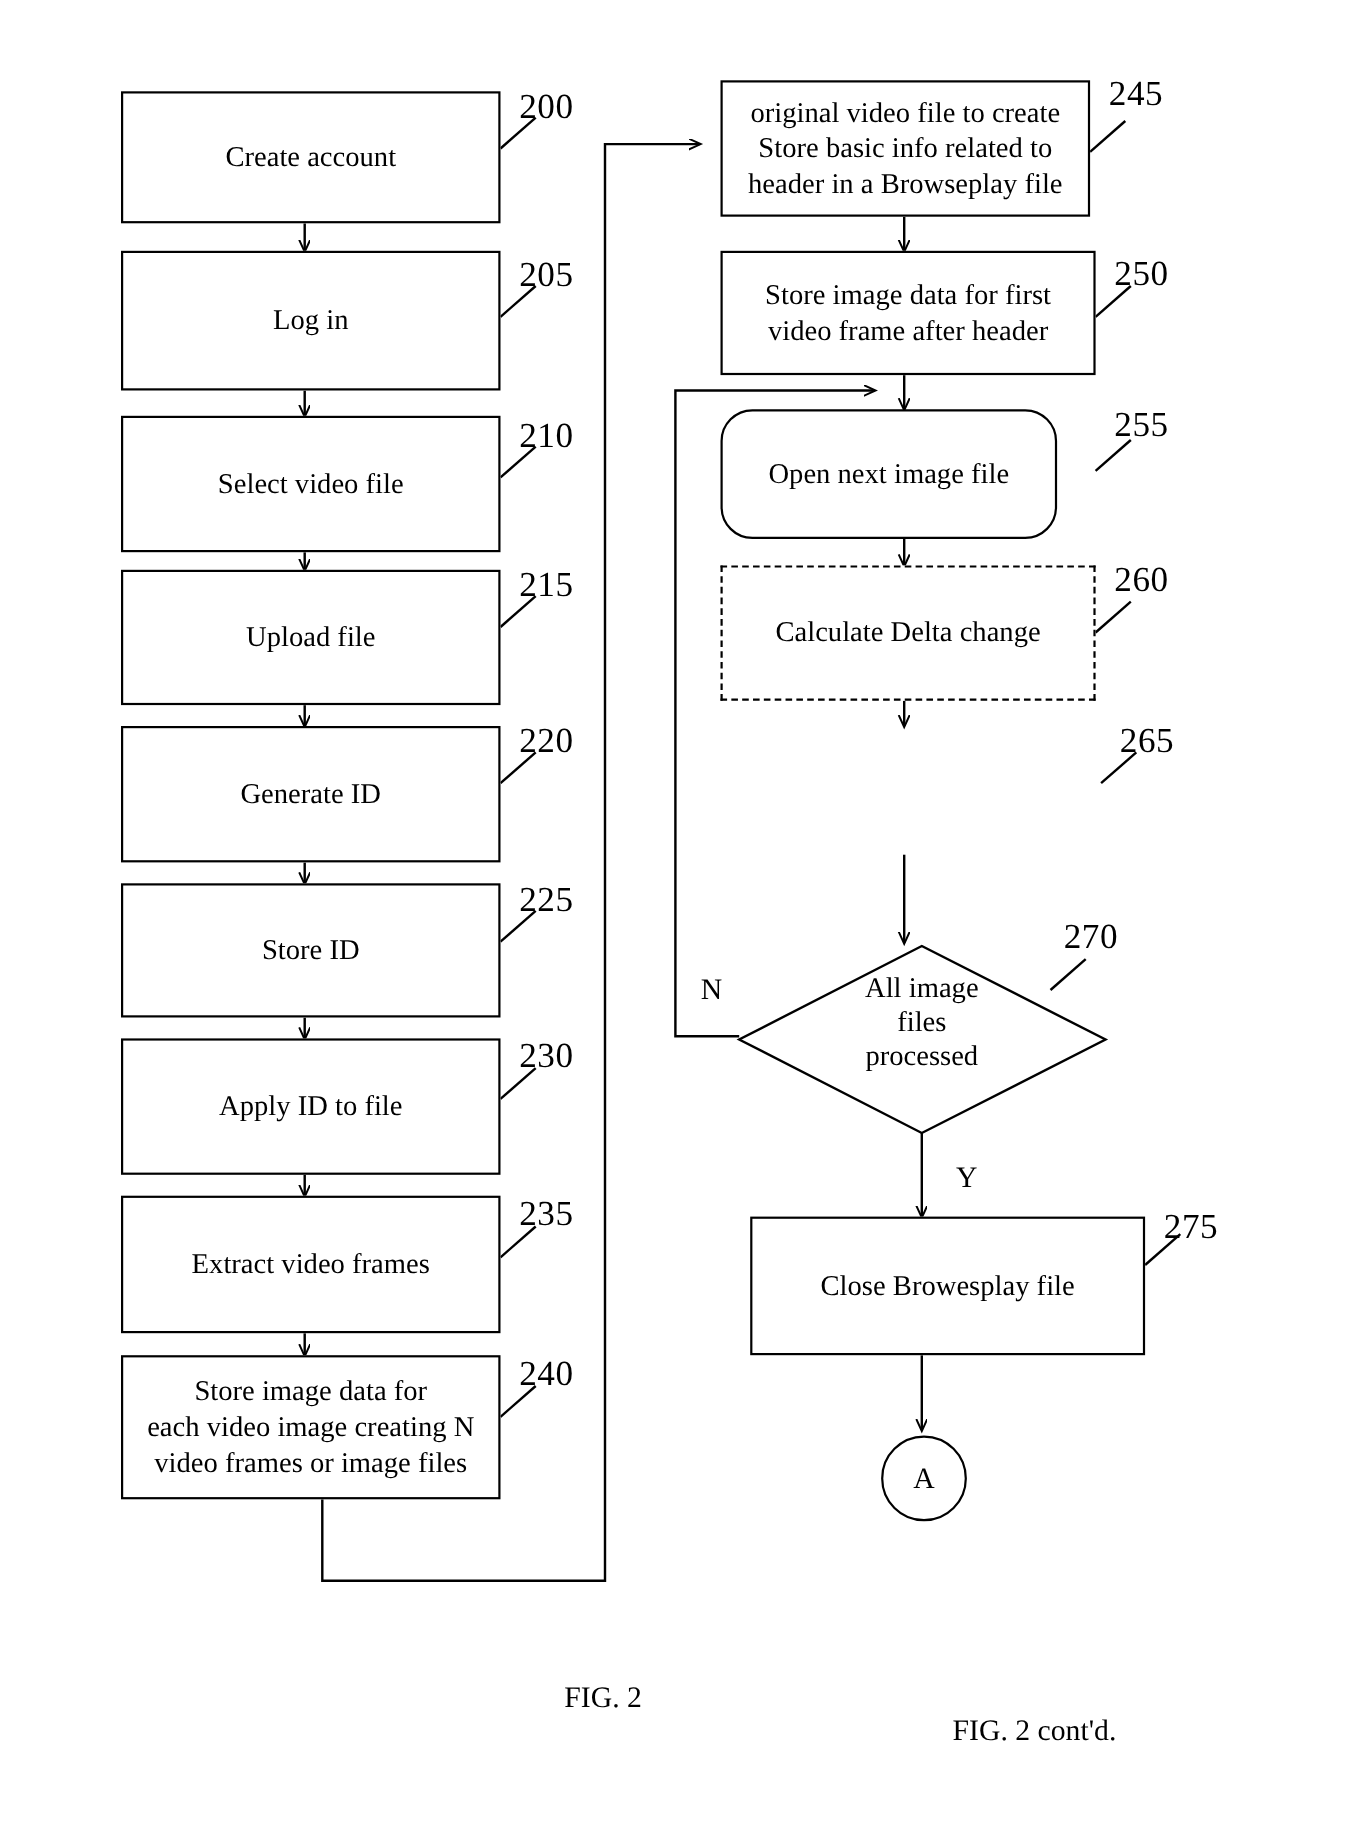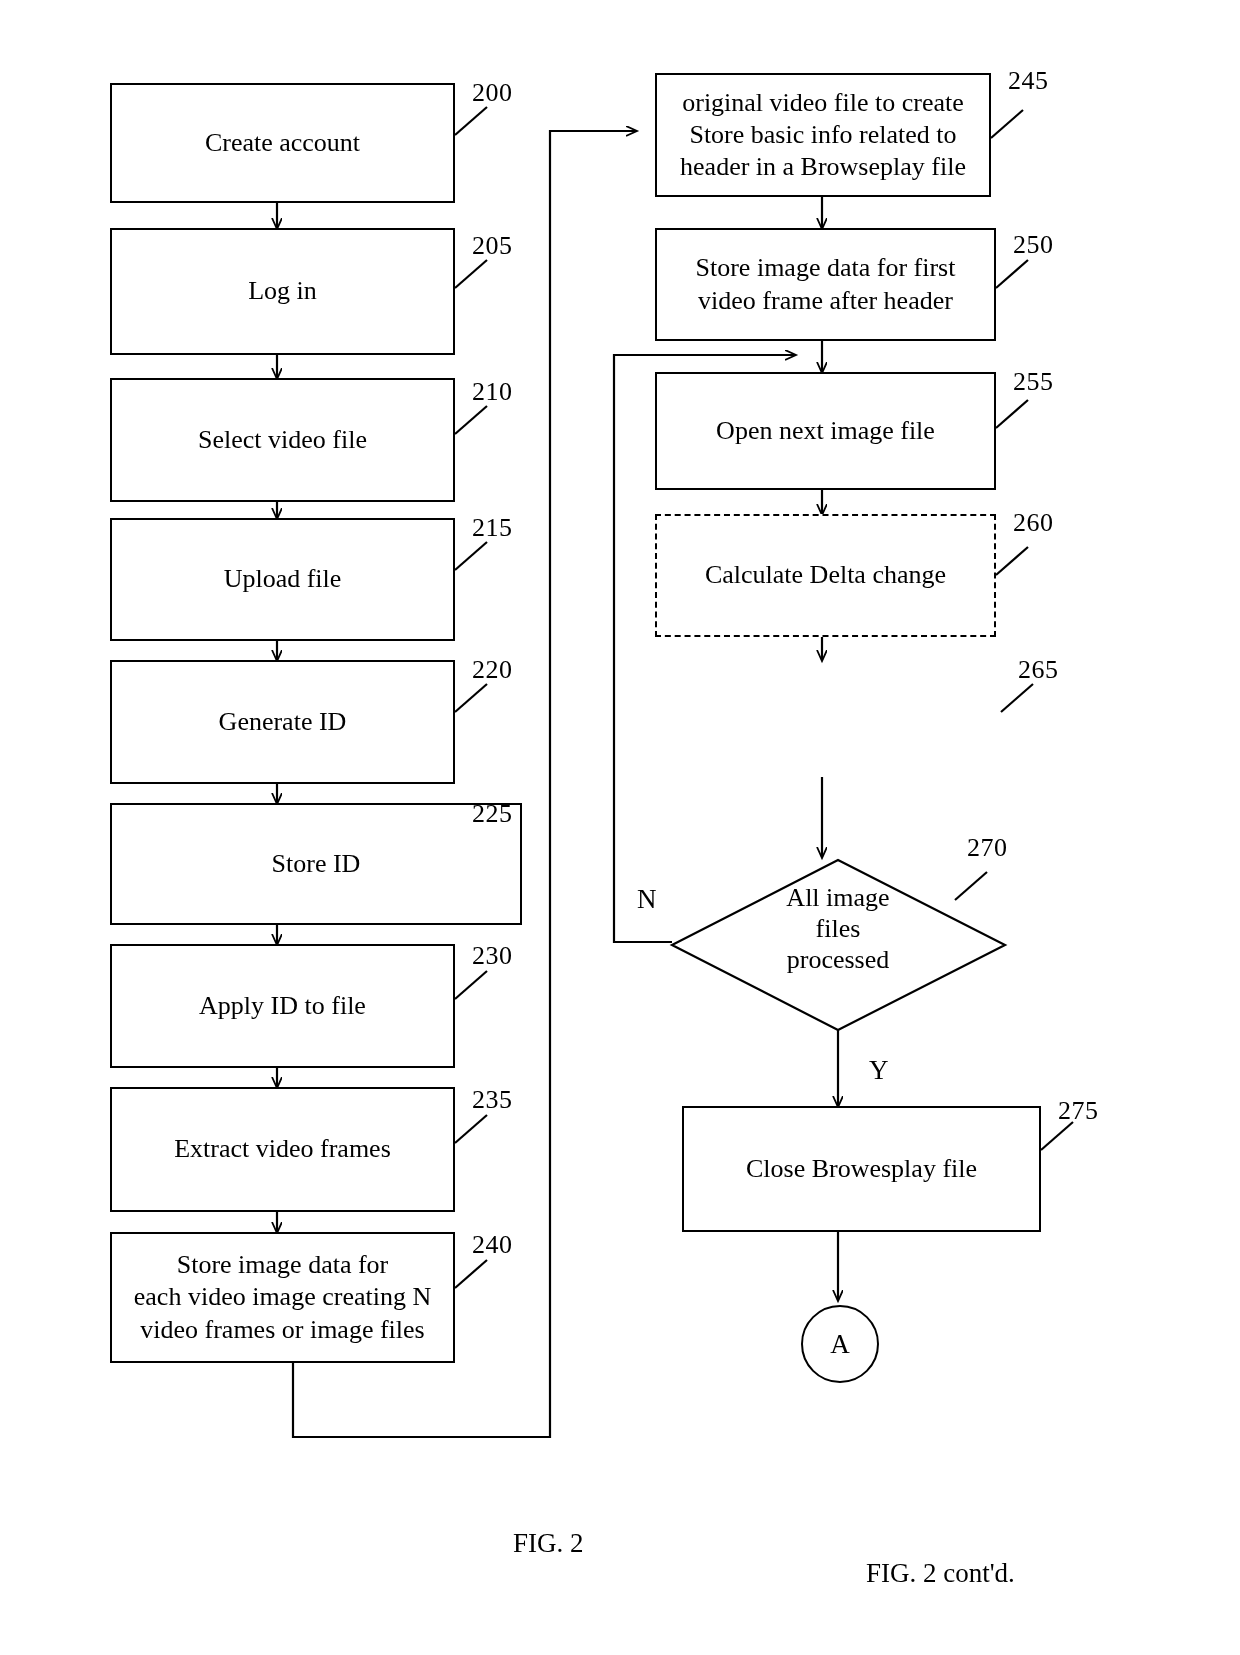--- a/index.html
+++ b/index.html
@@ -5,21 +5,21 @@
   html,body{margin:0;padding:0;background:#fff;}
   body{width:1240px;height:1655px;position:relative;overflow:hidden;
        font-family:"Liberation Serif","DejaVu Serif",serif;color:#000;}
   #sheet{position:absolute;left:0;top:0;width:1240px;height:1655px;}
   svg.lines{position:absolute;left:0;top:0;width:1240px;height:1655px;overflow:visible;}
   .pbox{position:absolute;border:2px solid #000;background:#fff;
         display:flex;align-items:center;justify-content:center;text-align:center;
         font-size:26px;line-height:1.24;box-sizing:border-box;}
   .pbox.dashed{border:2px dashed #000;}
   .pbox span{display:block;padding:0 8px;}
-  .refnum{position:absolute;font-size:26px;letter-spacing:0.5px;}
+  .refnum{position:absolute;font-size:32px;letter-spacing:0.5px;}
   .branch{position:absolute;font-size:27px;}
   .diamond-label{position:absolute;font-size:26px;line-height:1.2;text-align:center;
                  width:200px;}
   .caption{position:absolute;font-size:27px;}
   .conn-circle{position:absolute;width:74px;height:74px;border:2px solid #000;
                border-radius:50%;display:flex;align-items:center;justify-content:center;
                font-size:27px;background:#fff;}
 </style>
 </head>
 <body>
@@ -97,21 +97,21 @@
   <div class="pbox" style="left:110px;top:518px;width:345px;height:123px;">
     <span>Upload file</span>
   </div>
   <div class="refnum" style="left:472px;top:513px;">215</div>
 
   <div class="pbox" style="left:110px;top:660px;width:345px;height:124px;">
     <span>Generate ID</span>
   </div>
   <div class="refnum" style="left:472px;top:655px;">220</div>
 
-  <div class="pbox" style="left:110px;top:803px;width:412px;height:122px;">
+  <div class="pbox" style="left:110px;top:803px;width:345px;height:122px;">
     <span>Store ID</span>
   </div>
   <div class="refnum" style="left:472px;top:799px;">225</div>
 
   <div class="pbox" style="left:110px;top:944px;width:345px;height:124px;">
     <span>Apply ID to file</span>
   </div>
   <div class="refnum" style="left:472px;top:941px;">230</div>
 
   <div class="pbox" style="left:110px;top:1087px;width:345px;height:125px;">
@@ -138,21 +138,21 @@
   <div class="refnum" style="left:1008px;top:66px;">245</div>
 
   <div class="pbox" style="left:655px;top:228px;width:341px;height:113px;">
     <span>
       <span>Store image data for first</span>
       <span>video frame after header</span>
     </span>
   </div>
   <div class="refnum" style="left:1013px;top:230px;">250</div>
 
-  <div class="pbox" style="left:655px;top:372px;width:341px;height:118px;">
+  <div class="pbox" style="left:655px;top:372px;width:306px;height:118px;border-radius:29px;">
     <span>Open next image file</span>
   </div>
   <div class="refnum" style="left:1013px;top:367px;">255</div>
 
   <div class="pbox dashed" style="left:655px;top:514px;width:341px;height:123px;">
     <span>Calculate Delta change</span>
   </div>
   <div class="refnum" style="left:1013px;top:508px;">260</div>
 
   <div class="refnum" style="left:1018px;top:655px;">265</div>

